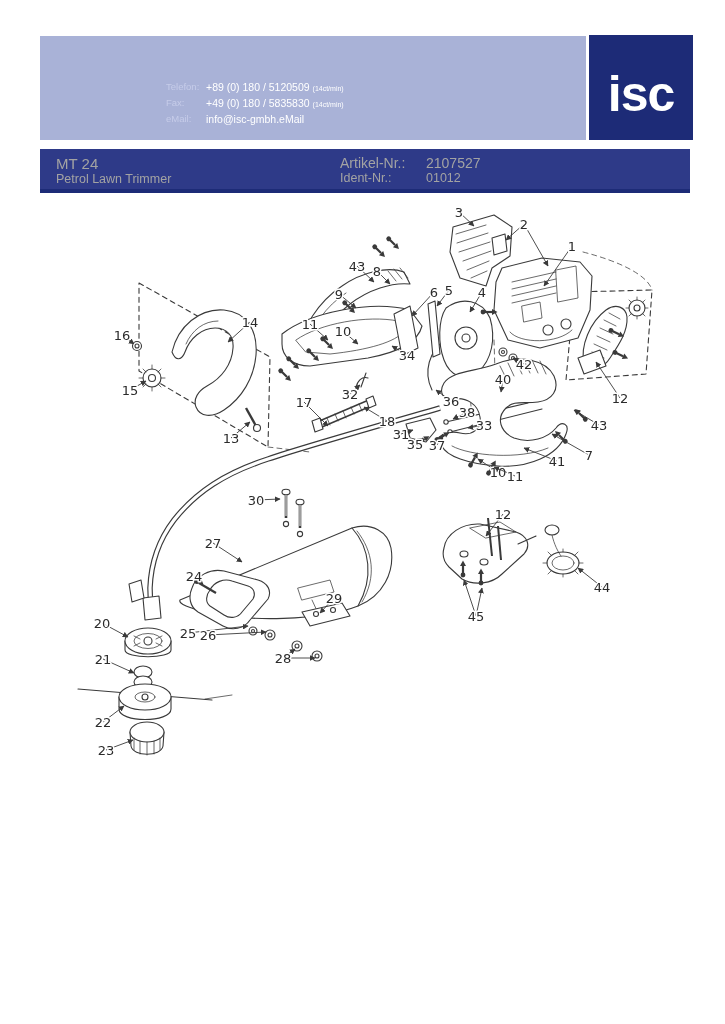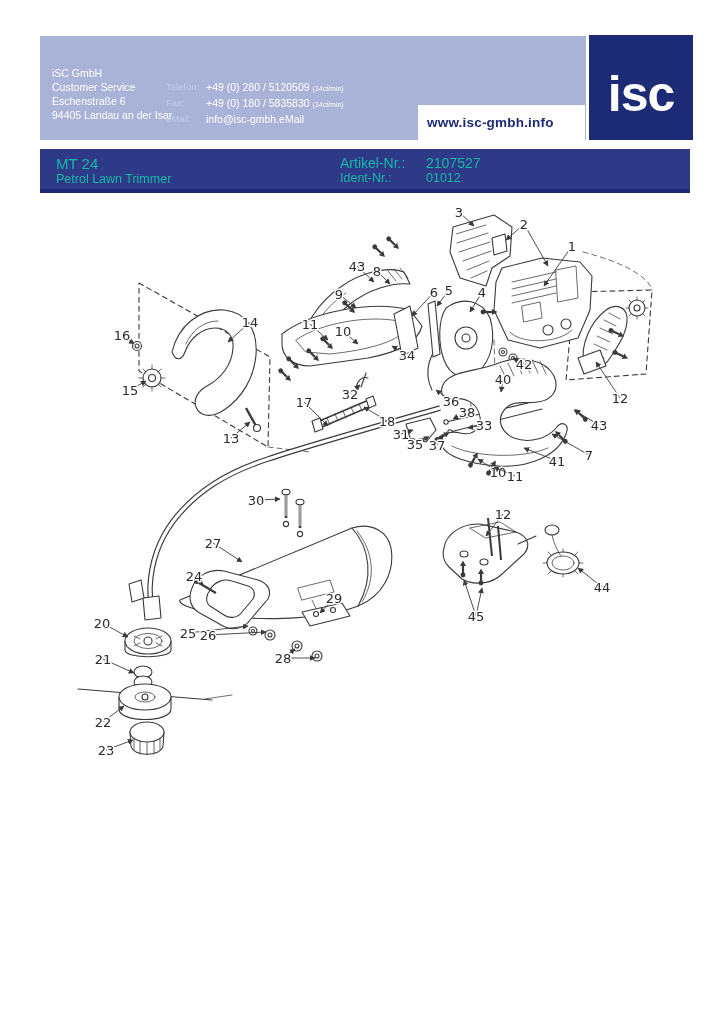--- a/index.html
+++ b/index.html
@@ -15,21 +15,21 @@
   .hdr-contact .note{font-size:7px;color:#ffffff;}
   .www-box{position:absolute;left:418px;top:105px;width:167px;height:35px;background:#ffffff;
            display:flex;align-items:center;}
   .www-box span{padding-left:9px;font-size:13.5px;font-weight:bold;color:#1d2b77;letter-spacing:.2px;}
   .logo-box{position:absolute;left:589px;top:35px;width:104px;height:105px;background:#1d2b77;
             display:flex;align-items:center;justify-content:center;}
   .logo-box span{color:#ffffff;font-size:50px;font-weight:bold;letter-spacing:-1px;
                  transform:translateY(6px);font-family:"Liberation Sans",sans-serif;}
   
   .title-bar{position:absolute;left:40px;top:149px;width:650px;height:44px;background:#2e3a88;
-             border-bottom:4px solid #1d2b77;box-sizing:border-box;color:#14b8a6;}
+             border-bottom:4px solid #1d2b77;box-sizing:border-box;color:#a3a3a3;}
   .tb-left{position:absolute;left:16px;top:6px;}
   .tb-model{font-size:15px;}
   .tb-product{font-size:12.5px;}
   .tb-right{position:absolute;left:300px;top:6px;display:grid;grid-template-columns:74px auto;column-gap:12px;}
   .tb-art-lbl,.tb-art-val{font-size:14px;}
   .tb-id-lbl,.tb-id-val{font-size:12.5px;}
   
   svg.diagram{position:absolute;left:0;top:0;width:725px;height:1024px;}
   .ln{fill:none;stroke:#3a3a3a;stroke-width:1.1;stroke-linejoin:round;stroke-linecap:round;}
   .fw{fill:#ffffff;}
@@ -43,45 +43,36 @@
   .leader{stroke:#3a3a3a;stroke-width:.9;}
   .callout{font:13px "DejaVu Sans",sans-serif;fill:#2b2b2b;text-anchor:middle;
            paint-order:stroke;stroke:#ffffff;stroke-width:3px;stroke-linejoin:round;}
 </style>
 </head>
 <body>
 
 <div class="page">
 
   <div class="hdr-box">
-    <div class="hdr-company">
-      <div>iSC GmbH</div>
-      <div>Customer Service</div>
-      <div>Eschenstraße 6</div>
-      <div>94405 Landau an der Isar</div>
-    </div>
     <div class="hdr-contact">
       <div class="row">
         <span class="lbl">Telefon:</span>
-        <span class="val"><span>+49 (0) 280 / 5120509</span> <span class="note">(14ct/min)</span></span>
+        <span class="val"><span>+89 (0) 180 / 5120509</span> <span class="note">(14ct/min)</span></span>
       </div>
       <div class="row">
         <span class="lbl">Fax:</span>
         <span class="val"><span>+49 (0) 180 / 5835830</span> <span class="note">(14ct/min)</span></span>
       </div>
       <div class="row">
         <span class="lbl">eMail:</span>
         <span class="val">info@isc-gmbh.eMail</span>
       </div>
     </div>
   </div>
 
-  <div class="www-box">
-    <span>www.isc-gmbh.info</span>
-  </div>
 
   <div class="logo-box">
     <span>isc</span>
   </div>
 
   <div class="title-bar">
     <div class="tb-left">
       <div class="tb-model">MT 24</div>
       <div class="tb-product">Petrol Lawn Trimmer</div>
     </div>

